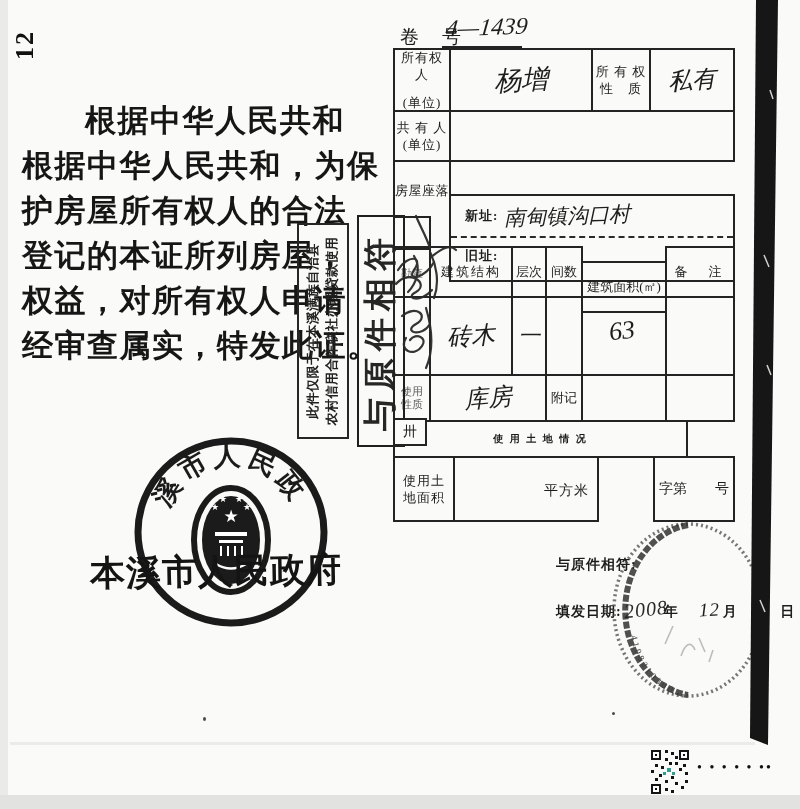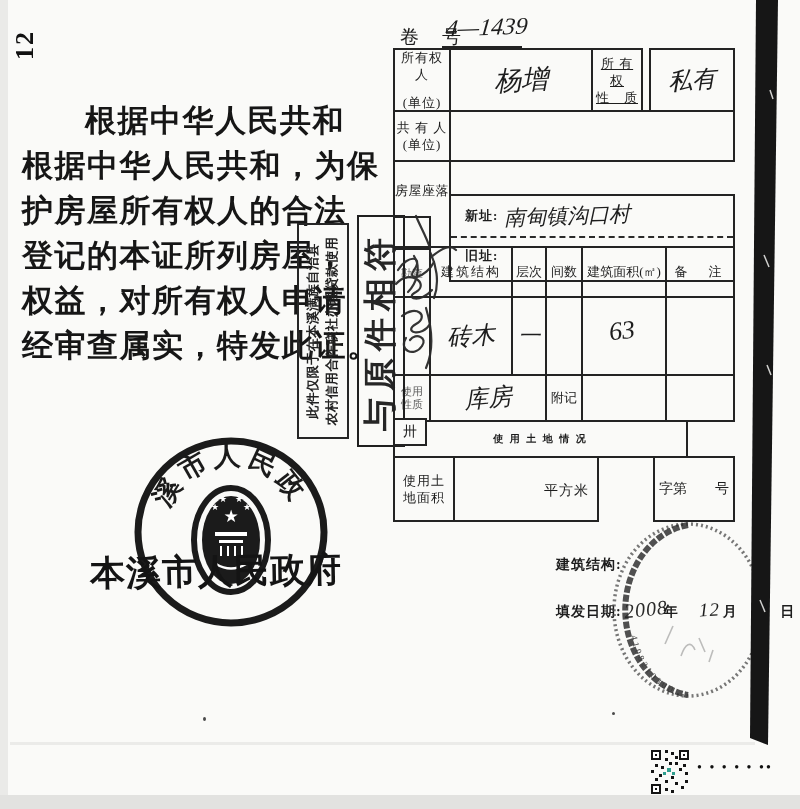--- a/index.html
+++ b/index.html
@@ -132,21 +132,21 @@
 
   <div class="form">
 
     <div class="cell lblv" style="left:0;top:0;width:58px;height:64px;gap:11px;">
       <span>所有权人</span>
       <span>(单位)</span>
     </div>
     <div class="cell ctr" style="left:56px;top:0;width:144px;height:64px;">
       <span class="hw" style="font-size:27px;transform:rotate(-3deg);">杨增</span>
     </div>
-    <div class="cell lblv" style="left:198px;top:0;width:52px;height:64px;text-decoration:underline;">
+    <div class="cell lblv" style="left:198px;top:0;width:60px;height:64px;">
       <span>所 有 权</span>
       <span>性　质</span>
     </div>
     <div class="cell ctr" style="left:256px;top:0;width:86px;height:64px;">
       <span class="hw" style="font-size:24px;transform:rotate(-4deg);">私有</span>
     </div>
 
     <div class="cell lblv" style="left:0;top:62px;width:58px;height:52px;">
       <span>共 有 人</span>
       <span>(单位)</span>
@@ -175,21 +175,21 @@
     </div>
     <div class="cell" style="left:0;top:248px;width:38px;height:80px;"></div>
     <div class="cell lblv" style="left:0;top:326px;width:38px;height:48px;">
       <span class="tiny">使用</span>
       <span class="tiny">性质</span>
     </div>
 
     <div class="cell ctr" style="left:36px;top:198px;width:84px;height:52px;font-size:13px;letter-spacing:2px;">建筑结构</div>
     <div class="cell ctr" style="left:118px;top:198px;width:36px;height:52px;font-size:13px;">层次</div>
     <div class="cell ctr" style="left:152px;top:198px;width:38px;height:52px;font-size:13px;">间数</div>
-    <div class="cell ctr" style="left:188px;top:198px;width:86px;height:52px;font-size:13px;">建筑面积(㎡)</div>
+    <div class="cell ctr" style="left:188px;top:213px;width:86px;height:52px;font-size:13px;">建筑面积(㎡)</div>
     <div class="cell ctr" style="left:272px;top:198px;width:70px;height:52px;font-size:13px;letter-spacing:4px;">备　注</div>
 
     <div class="cell ctr" style="left:36px;top:248px;width:84px;height:80px;">
       <span class="hw" style="font-size:24px;transform:rotate(-4deg);">砖木</span>
     </div>
     <div class="cell ctr" style="left:118px;top:248px;width:36px;height:80px;">
       <span class="hw" style="font-size:22px;">一</span>
     </div>
     <div class="cell ctr" style="left:152px;top:248px;width:38px;height:80px;">
       <span class="hw"></span>
@@ -233,21 +233,21 @@
       <path d="M10,72 C24,56 44,72 30,80 C18,86 34,92 46,78"></path>
       <path d="M44,40 C50,52 54,70 48,86"></path>
       <path d="M28,44 C36,56 30,72 22,80"></path>
       <path d="M44,46 C56,36 64,32 70,38"></path>
       <path d="M16,104 C30,92 44,104 30,112 C16,120 36,126 44,112"></path>
       <path d="M20,126 C12,138 28,146 36,134 C42,126 30,120 24,128"></path>
       <path d="M40,96 C46,116 48,138 40,156"></path>
     </g>
   </svg>
 
-  <div class="issue-org">建筑结构:</div>
+  <div class="issue-org">与原件相符:</div>
   <div class="issue-date">
     <span>填发日期:</span>
     <span class="h1 hw">2008</span>
     <span class="sfx">年</span>
     <span class="h2 hw">12</span>
     <span class="sfx">月</span>
     <span class="h3 hw">8</span>
     <span class="sfx sfx-last">日</span>
   </div>
 

